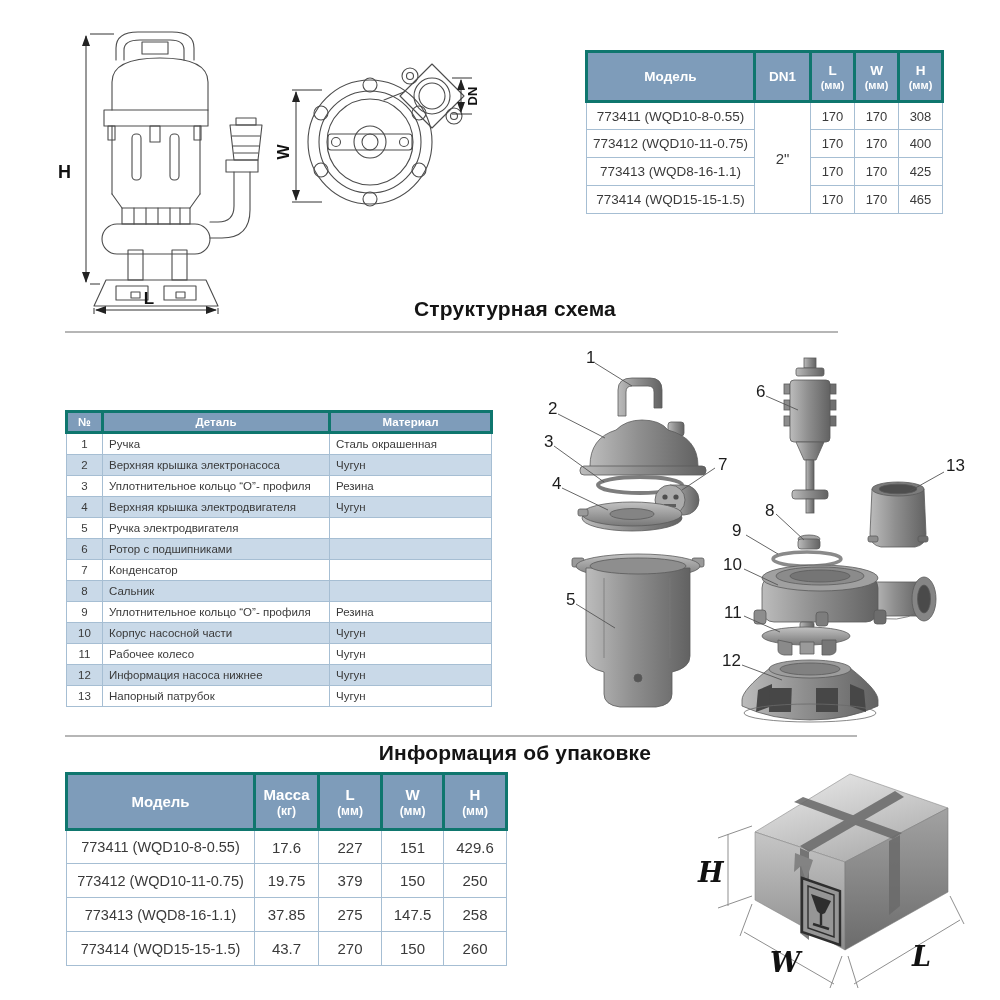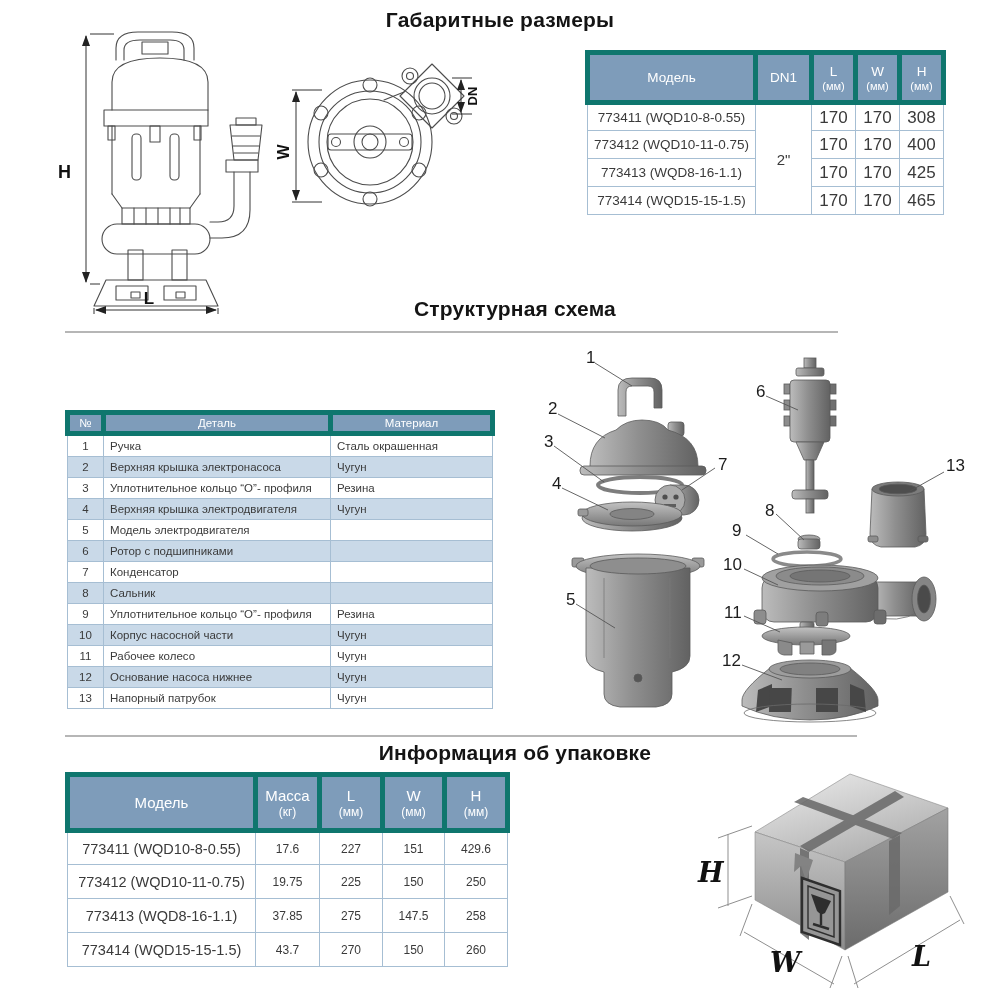--- a/index.html
+++ b/index.html
@@ -10,41 +10,41 @@
   .sec-title{position:absolute;width:1000px;text-align:center;font-size:21px;font-weight:700;color:#141414;letter-spacing:.2px}
   #t1{left:0;top:8px}
   #t2{left:15px;top:297px}
   #t3{left:15px;top:741px}
   .divider{position:absolute;height:2px;background:#b6b6b6}
   #div1{left:65px;top:331px;width:773px}
   #div2{left:65px;top:735px;width:792px}
 
   table{position:absolute;border-collapse:collapse;table-layout:fixed;background:#fff}
   th,td{border:1px solid #a6bed3;overflow:hidden}
-  thead th{background:#7e9cba;color:#fff;font-weight:400;border:5px solid #0f766e;text-align:center;vertical-align:middle}
+  thead th{background:#7e9cba;color:#fff;font-weight:700;border:3px solid #0f766e;text-align:center;vertical-align:middle}
   .th-sub:empty{display:none}
   tbody td{color:#3a3a3a;text-align:center;vertical-align:middle;background:#fff}
 
   #table-dim{left:585px;top:50px;width:356px}
   #table-dim thead th{height:50px;font-size:13.5px}
   #table-dim .th-sub{font-size:11px;margin-top:1px}
-  #table-dim tbody td{height:28px;font-size:17px}
+  #table-dim tbody td{height:28px;font-size:13px}
   #table-dim td.model{font-size:13.5px}
   #table-dim td.merged{font-size:15px}
 
   #table-parts{left:65px;top:410px;width:425px}
   #table-parts thead th{height:21px;font-size:11.5px}
   #table-parts tbody td{height:17px;font-size:11.5px;padding:4px 6px;text-align:left}
   #table-parts tbody td.num{text-align:center;padding:0}
   #table-parts tr.alt td{background:#c9d9e8}
 
   #table-pack{left:65px;top:772px;width:440px}
   #table-pack thead th{height:56px;font-size:15px}
   #table-pack .th-sub{font-size:12px;margin-top:1px}
-  #table-pack tbody td{height:34px;font-size:12px}
+  #table-pack tbody td{height:34px;font-size:15px}
   #table-pack td.model{font-size:14.5px}
 
   svg{position:absolute;overflow:visible}
   #sv{left:50px;top:22px}
   #tv{left:280px;top:50px}
   #ev{left:520px;top:338px}
   #bx{left:690px;top:760px}
 
   .tech{stroke:#4c4c4c;stroke-width:1.1;fill:none;stroke-linejoin:round;stroke-linecap:round}
   .dim{stroke:#333;stroke-width:1;fill:none}
@@ -52,21 +52,20 @@
   .callout{font-family:"Liberation Sans",sans-serif;font-size:17px;fill:#1c1c1c}
   .leader{stroke:#555;stroke-width:.9}
   .boxdim{stroke:#8f8f8f;stroke-width:1;fill:none}
   .boxlab{font-family:"DejaVu Serif",serif;font-style:italic;font-weight:700;font-size:27px;fill:#111}
 </style>
 </head>
 <body>
 
 <div id="canvas">
 
-  <div class="sec-title" id="t1">Габаритные размеры</div>
 
   <svg id="sv" width="260" height="295" viewBox="0 0 260 295">
     <defs>
       <marker id="ah1" markerWidth="11" markerHeight="8" refX="10" refY="4" orient="auto">
           <path d="M0,0 L11,4 L0,8 Z" fill="#222"></path>
         </marker>
       <marker id="ah1s" markerWidth="11" markerHeight="8" refX="1" refY="4" orient="auto">
           <path d="M11,0 L0,4 L11,8 Z" fill="#222"></path>
         </marker>
     </defs>
@@ -260,21 +259,21 @@
           <td>Уплотнительное кольцо “О”- профиля</td>
           <td>Резина</td>
         </tr>
         <tr class="alt">
           <td class="num">4</td>
           <td>Верхняя крышка электродвигателя</td>
           <td>Чугун</td>
         </tr>
         <tr>
           <td class="num">5</td>
-          <td>Модель электродвигателя</td>
+          <td>Ручка электродвигателя</td>
           <td></td>
         </tr>
         <tr class="alt">
           <td class="num">6</td>
           <td>Ротор с подшипниками</td>
           <td></td>
         </tr>
         <tr>
           <td class="num">7</td>
           <td>Конденсатор</td>
@@ -295,21 +294,21 @@
           <td>Корпус насосной части</td>
           <td>Чугун</td>
         </tr>
         <tr>
           <td class="num">11</td>
           <td>Рабочее колесо</td>
           <td>Чугун</td>
         </tr>
         <tr class="alt">
           <td class="num">12</td>
-          <td>Основание насоса нижнее</td>
+          <td>Информация насоса нижнее</td>
           <td>Чугун</td>
         </tr>
         <tr>
           <td class="num">13</td>
           <td>Напорный патрубок</td>
           <td>Чугун</td>
         </tr>
       </tbody>
   </table>
 
@@ -501,21 +500,21 @@
         <tr>
           <td class="model">773411 (WQD10-8-0.55)</td>
           <td>17.6</td>
           <td>227</td>
           <td>151</td>
           <td>429.6</td>
         </tr>
         <tr class="alt">
           <td class="model">773412 (WQD10-11-0.75)</td>
           <td>19.75</td>
-          <td>225</td>
+          <td>379</td>
           <td>150</td>
           <td>250</td>
         </tr>
         <tr>
           <td class="model">773413 (WQD8-16-1.1)</td>
           <td>37.85</td>
           <td>275</td>
           <td>147.5</td>
           <td>258</td>
         </tr>

